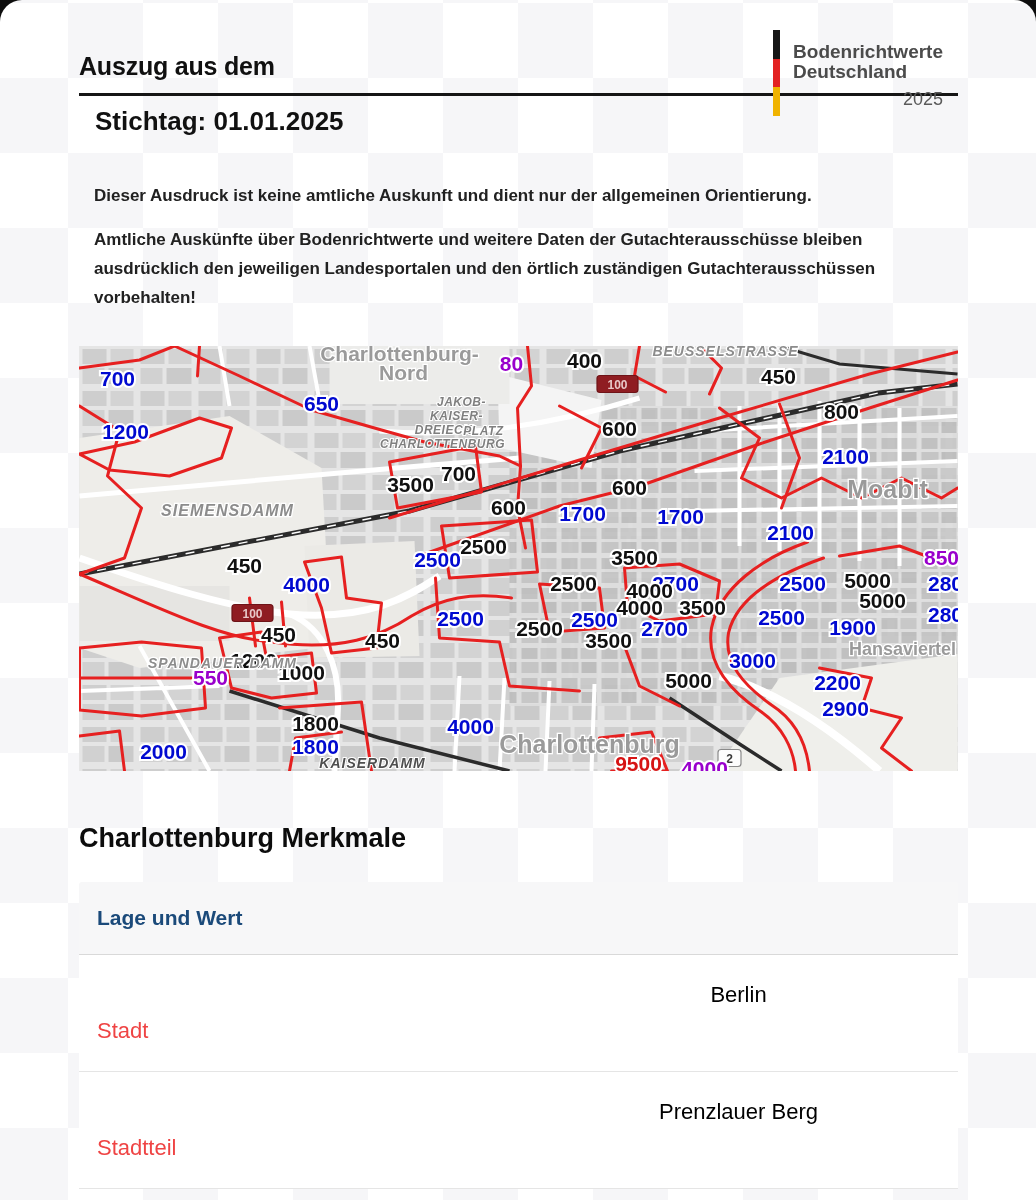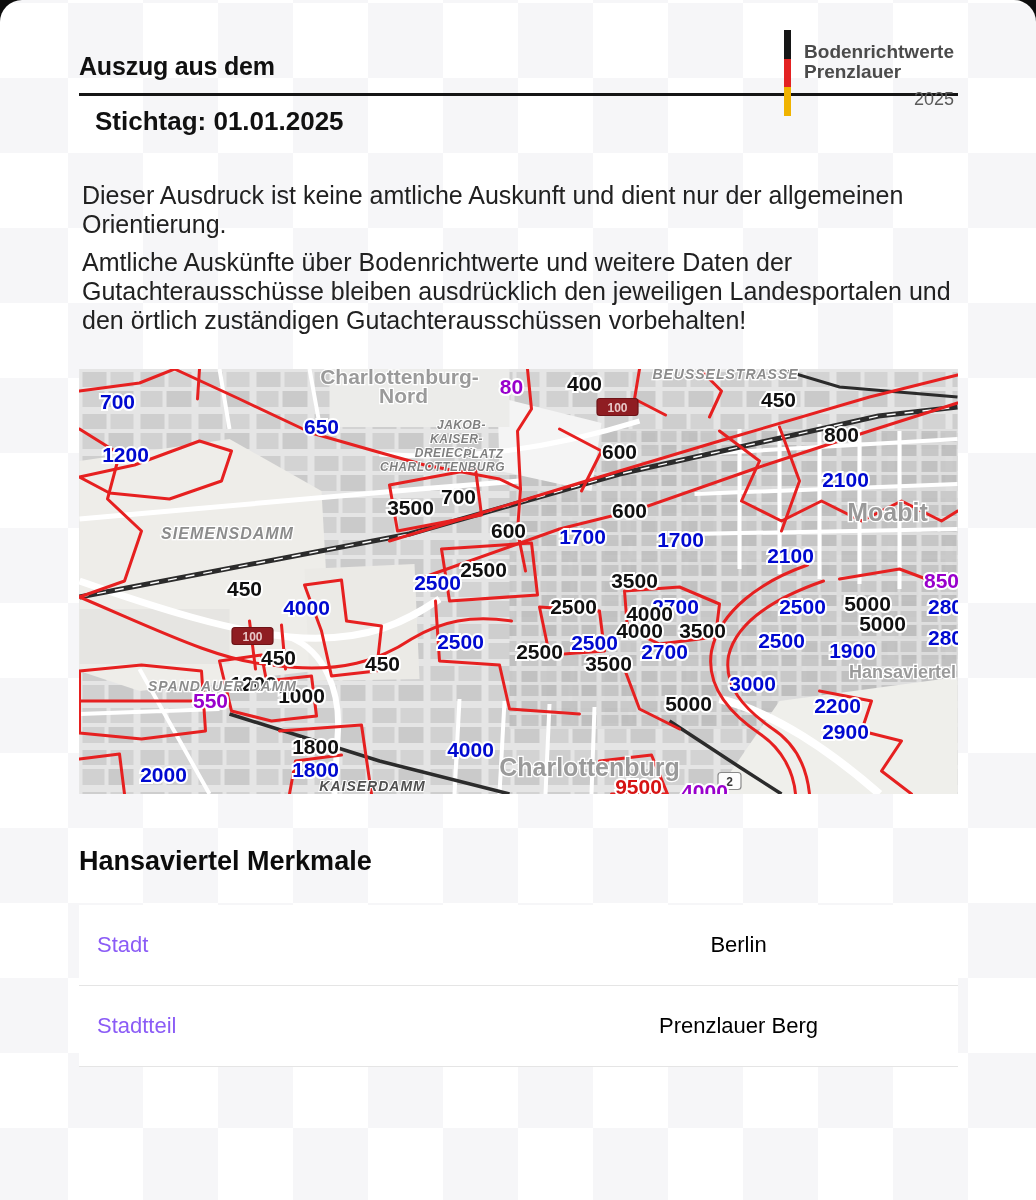--- a/index.html
+++ b/index.html
@@ -11,66 +11,66 @@
     background-image:conic-gradient(#f6f6f8 0 25%, #ffffff 0 50%, #f6f6f8 0 75%, #ffffff 0);
     background-size:150px 150px;
     background-position:-7px 3px;
   }
   .content{position:relative;margin:0 79px;width:879px;}
 
   
   .doc-header{position:relative;padding-top:50px;}
   .doc-title{font-size:25px;line-height:33px;font-weight:600;color:#101010;letter-spacing:-0.2px;}
   .doc-rule{margin-top:10px;border:none;border-top:3px solid #151515;width:100%;}
-  .logo{position:absolute;top:30px;right:4px;display:flex;align-items:flex-start;}
+  .logo{position:absolute;top:30px;right:15px;display:flex;align-items:flex-start;}
   .logo-bar{width:7px;height:86px;display:flex;flex-direction:column;margin-right:13px;}
   .logo-bar span{flex:1;}
   .logo-text{padding-top:12px;}
   .logo-name{font-size:19px;line-height:20px;font-weight:700;color:#4b4b4b;}
   .logo-year{font-size:18px;color:#5a5a5a;margin-top:7px;text-align:right;}
 
   
   .main-title{margin:54px 0 0 0;font-size:39px;line-height:44px;font-weight:800;letter-spacing:-0.6px;color:#0a0a0a;}
   .sub-title{margin:9px 0 0 16px;font-size:26px;line-height:32px;font-weight:700;color:#111;}
-  .para{margin:3px;font-size:25px;line-height:29px;color:#212121;}
+  .para{margin:15px;font-size:17px;line-height:29px;color:#212121;font-weight:bold;}
   .para1{margin-top:44px;}
   .para2{margin-top:9px;}
 
   
   .map{margin-top:34px;width:879px;height:425px;overflow:hidden;position:relative;background:#e9e9e9;}
   .map svg{display:block;}
 
   
   .section-title{margin:50px 0 0 0;font-size:27px;line-height:34px;font-weight:700;color:#0c0c0c;}
   .card{margin-top:27px;}
   .card-header{background:#f7f7f8;border-bottom:1px solid #d9d9d9;padding:24px 18px;border-radius:3px 3px 0 0;}
   .card-header-text{font-size:21px;font-weight:700;color:#1b4a7a;}
   .card-row{display:flex;background:#ffffff;border-bottom:1px solid #e5e5e5;padding:27px 18px;}
-  .card-row .lbl{width:440px;font-size:22px;color:#8b5cf6;}
+  .card-row .lbl{width:440px;font-size:22px;color:#ef4444;margin-top:36px;}
   .card-row .val{flex:1;font-size:22px;color:#000000;text-align:center;}
 </style>
 </head>
 <body>
 
 <div class="page">
   <div class="content">
 
     <header class="doc-header">
       <div class="doc-title">
         <div>Auszug aus dem</div>
       </div>
       <div class="logo">
         <div class="logo-bar">
           <span id="bar-black" style="background: rgb(22, 22, 22);"></span>
             <span id="bar-red" style="background: rgb(227, 34, 34);"></span>
             <span id="bar-gold" style="background: rgb(240, 179, 0);"></span>
         </div>
         <div class="logo-text">
           <div class="logo-name">Bodenrichtwerte</div>
-          <div class="logo-name">Prenzlauer</div>
+          <div class="logo-name">Deutschland</div>
           <div class="logo-year">2025</div>
         </div>
       </div>
       <hr class="doc-rule">
     </header>
 
     <h2 class="sub-title">Stichtag: 01.01.2025</h2>
 
     <p class="para para1">Dieser Ausdruck ist keine amtliche Auskunft und dient nur der allgemeinen Orientierung.</p>
     <p class="para para2">Amtliche Auskünfte über Bodenrichtwerte und weitere Daten der Gutachterausschüsse bleiben ausdrücklich den jeweiligen Landesportalen und den örtlich zuständigen Gutachterausschüssen vorbehalten!</p>
@@ -241,23 +241,26 @@
             <text x="148" y="170" text-anchor="middle" font-size="16" font-weight="bold" fill="#8c8c8c" stroke="#ffffff" stroke-width="2.5" paint-order="stroke" font-style="italic" letter-spacing="1">SIEMENSDAMM</text>
             <text x="808" y="152" text-anchor="middle" font-size="25" font-weight="bold" fill="#9a9a9a" stroke="#ffffff" stroke-width="2.5" paint-order="stroke">Moabit</text>
             <text x="143" y="322" text-anchor="middle" font-size="14" font-weight="bold" fill="#8c8c8c" stroke="#ffffff" stroke-width="2.5" paint-order="stroke" font-style="italic" letter-spacing="1">SPANDAUER DAMM</text>
             <text x="823" y="309" text-anchor="middle" font-size="18" font-weight="bold" fill="#9a9a9a" stroke="#ffffff" stroke-width="2.5" paint-order="stroke">Hansaviertel</text>
             <text x="510" y="407" text-anchor="middle" font-size="25" font-weight="bold" fill="#9a9a9a" stroke="#ffffff" stroke-width="2.5" paint-order="stroke">Charlottenburg</text>
             <text x="293" y="422" text-anchor="middle" font-size="14" font-weight="bold" fill="#4f4f4f" stroke="#ffffff" stroke-width="2" paint-order="stroke" font-style="italic" letter-spacing="1">KAISERDAMM</text>
           </g>
       </svg>
     </div>
 
-    <h2 class="section-title">Hansaviertel Merkmale</h2>
+    <h2 class="section-title">Charlottenburg Merkmale</h2>
 
     <div class="card">
+      <div class="card-header">
+        <span class="card-header-text">Lage und Wert</span>
+      </div>
       <div class="card-row">
         <div class="lbl">Stadt</div>
         <div class="val">Berlin</div>
       </div>
       <div class="card-row">
         <div class="lbl">Stadtteil</div>
         <div class="val">Prenzlauer Berg</div>
       </div>
     </div>
 

